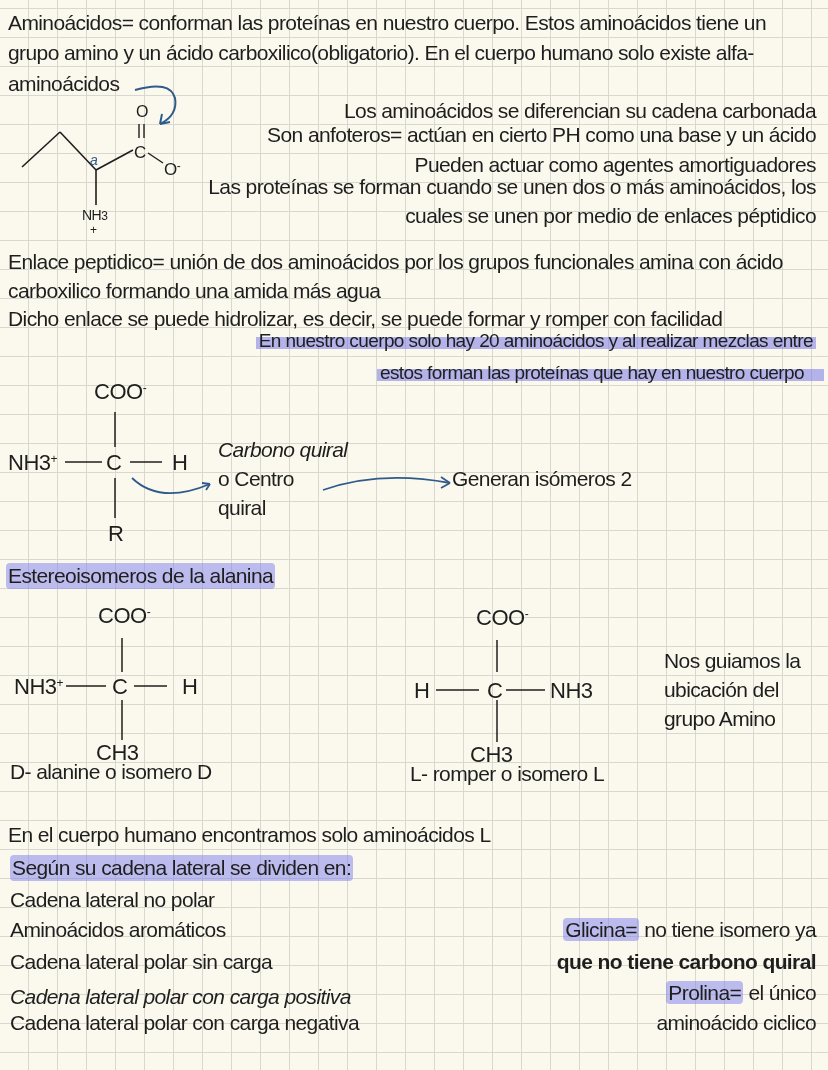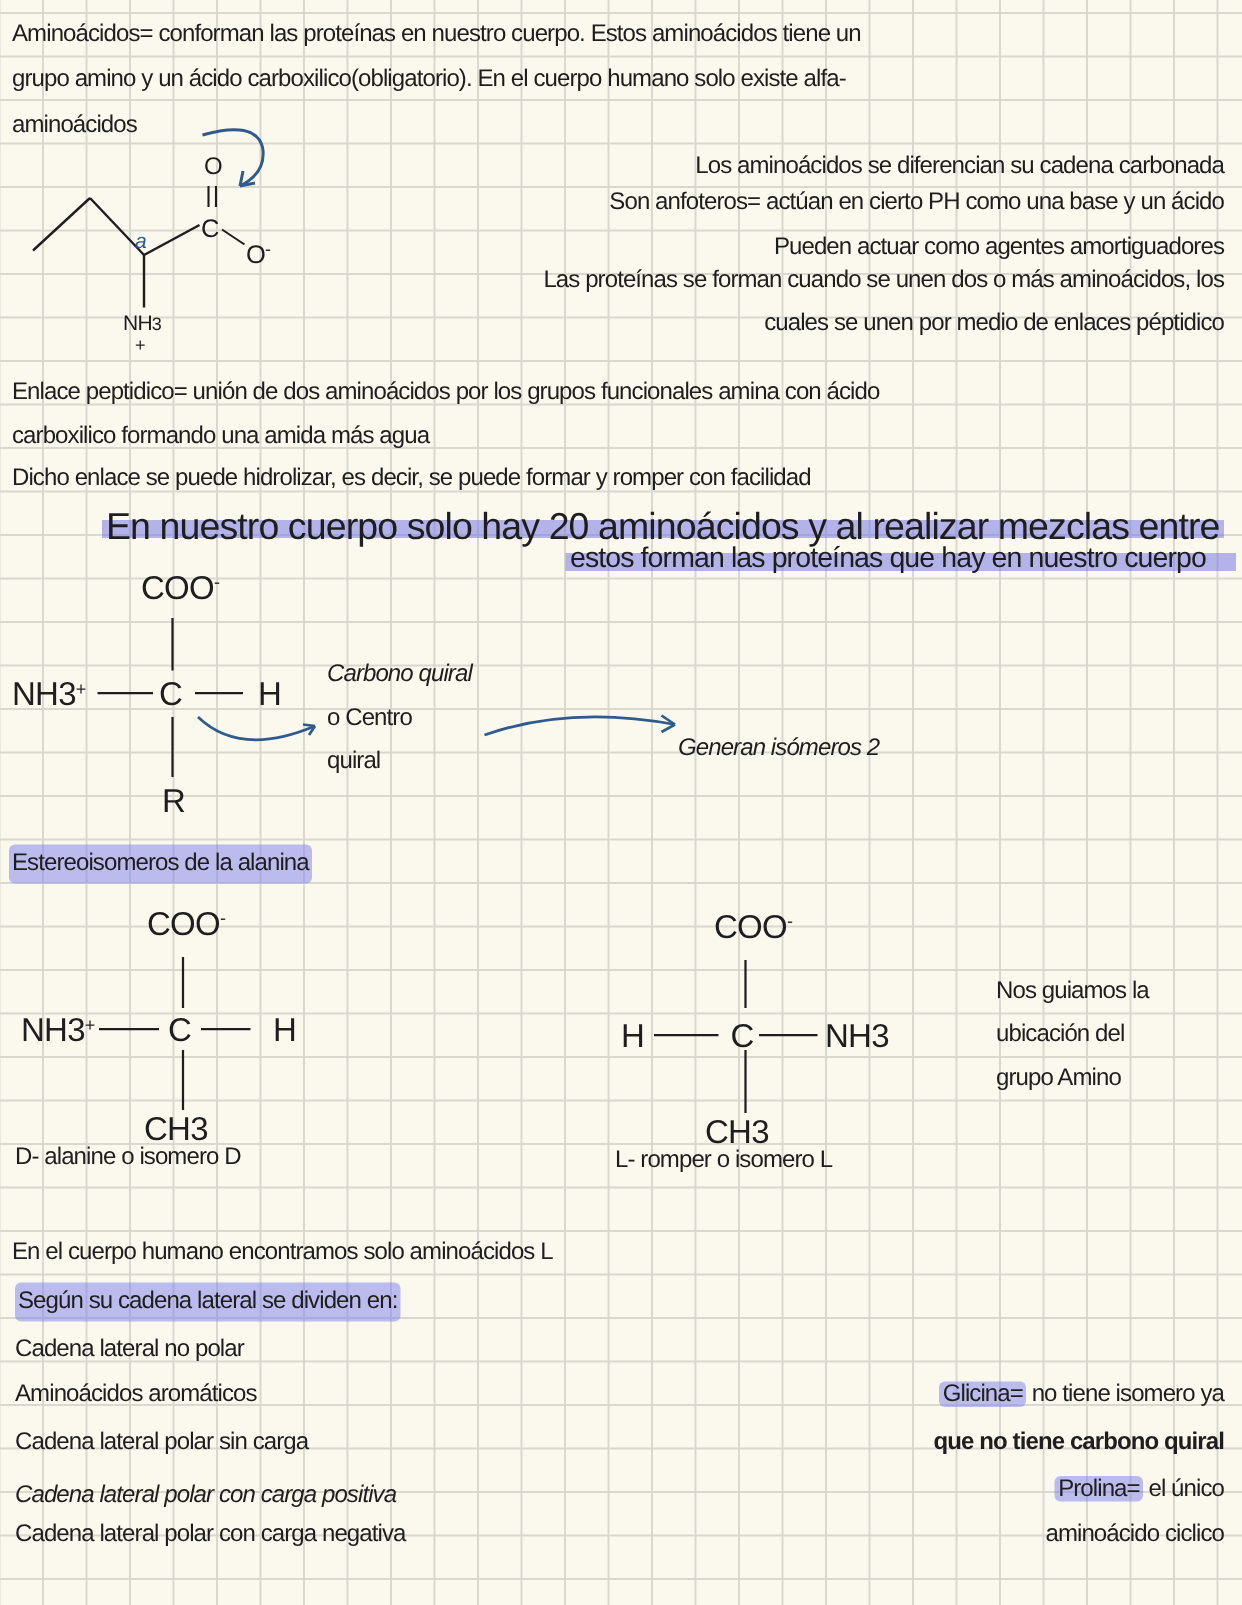--- a/index.html
+++ b/index.html
@@ -7,21 +7,21 @@
     width:828px; height:1070px; overflow:hidden; position:relative;
     background-color:#fbf9ee;
     background-image:
       linear-gradient(to right, #d9d8cf 1px, transparent 1px),
       linear-gradient(to bottom, #d9d8cf 1px, transparent 1px);
     background-size:29px 29px;
     background-position:-1px 8px;
     font-family:"Liberation Sans Narrow","Liberation Sans", sans-serif;
     color:#1e1e1e;
   }
-  .t { position:absolute; white-space:nowrap; font-size:16px; line-height:26px; letter-spacing:-0.6px; transform-origin:left top; }
+  .t { position:absolute; white-space:nowrap; font-size:21px; line-height:26px; letter-spacing:-0.6px; transform-origin:left top; }
   .r { text-align:right; }
   .hl { background:linear-gradient(to bottom, transparent 30%, rgba(120,120,230,0.55) 30%, rgba(120,120,230,0.55) 85%, transparent 85%); border-radius:3px; padding:0 3px; }
   .hl2 { background:rgba(125,125,235,0.5); border-radius:4px; padding:0 2px; }
   .chem { position:absolute; font-size:22px; line-height:24px; white-space:nowrap; letter-spacing:-0.5px; }
   .sup { font-size:12px; vertical-align:top; position:relative; top:-4px; }
   .sub { font-size:12px; }
   svg { position:absolute; overflow:visible; }
 </style>
 </head>
 <body>
@@ -54,21 +54,21 @@
 <div class="t r" style="right:12px;top:98px;">Los aminoácidos se diferencian su cadena carbonada</div>
 <div class="t r" style="right:12px;top:122px;">Son anfoteros= actúan en cierto PH como una base y un ácido</div>
 <div class="t r" style="right:12px;top:152px;">Pueden actuar como agentes amortiguadores</div>
 <div class="t r" style="right:12px;top:174px;">Las proteínas se forman cuando se unen dos o más aminoácidos, los</div>
 <div class="t r" style="right:12px;top:203px;">cuales se unen por medio de enlaces péptidico</div>
 
 <div class="t" style="left:8px;top:249px;">Enlace peptidico= unión de dos aminoácidos por los grupos funcionales amina con ácido</div>
 <div class="t" style="left:8px;top:278px;">carboxilico formando una amida más agua</div>
 <div class="t" style="left:8px;top:306px;">Dicho enlace se puede hidrolizar, es decir, se puede formar y romper con facilidad</div>
 
-<div class="t r hl" style="right:12px;top:340px;font-size:25px;line-height:22px;">En nuestro cuerpo solo hay 20 aminoácidos y al realizar mezclas entre</div>
+<div class="t r hl" style="right:12px;top:330px;font-size:19px;line-height:22px;">En nuestro cuerpo solo hay 20 aminoácidos y al realizar mezclas entre</div>
 <div class="t r hl" style="right:4px;top:362px;font-size:19px;line-height:22px;padding-right:20px;">estos forman las proteínas que hay en nuestro cuerpo</div>
 
 <div class="chem" style="left:94px;top:380px;"><span>COO</span><span class="sup">-</span></div>
 <svg style="left:0;top:0;" width="828" height="1070">
   <line x1="115" y1="412" x2="115" y2="447" stroke="#1e1e1e" stroke-width="1.5"></line>
   <line x1="115" y1="478" x2="115" y2="518" stroke="#1e1e1e" stroke-width="1.5"></line>
   <line x1="65" y1="462" x2="102" y2="462" stroke="#1e1e1e" stroke-width="1.5"></line>
   <line x1="130" y1="462" x2="162" y2="462" stroke="#1e1e1e" stroke-width="1.5"></line>
 
   <line x1="122" y1="638" x2="122" y2="672" stroke="#1e1e1e" stroke-width="1.5"></line>
@@ -90,21 +90,21 @@
   <path d="M2 8 Q30 35 80 14" fill="none" stroke="#2f5b8c" stroke-width="1.8"></path>
   <path d="M80 14 L72 13 M80 14 L76 20" fill="none" stroke="#2f5b8c" stroke-width="1.8"></path>
 </svg>
 <div class="t" style="left:218px;top:437px;font-style:italic;">Carbono quiral</div>
 <div class="t" style="left:218px;top:466px;">o Centro</div>
 <div class="t" style="left:218px;top:495px;">quiral</div>
 <svg style="left:320px;top:468px;" width="140" height="30">
   <path d="M3 22 Q60 2 130 15" fill="none" stroke="#2f5b8c" stroke-width="1.8"></path>
   <path d="M130 15 L121 9 M130 15 L121 20" fill="none" stroke="#2f5b8c" stroke-width="1.8"></path>
 </svg>
-<div class="t" style="left:452px;top:486px;font-style:italic;">Generan isómeros  2</div>
+<div class="t" style="left:452px;top:466px;">Generan isómeros  2</div>
 
 <div class="t hl2" style="left:6px;top:563px;">Estereoisomeros de la alanina</div>
 
 <div class="chem" style="left:98px;top:604px;"><span>COO</span><span class="sup">-</span></div>
 <div class="chem" style="left:14px;top:675px;"><span>NH3</span><span class="sup">+</span></div>
 <div class="chem" style="left:112px;top:675px;">C</div>
 <div class="chem" style="left:182px;top:675px;">H</div>
 <div class="chem" style="left:96px;top:741px;">CH3</div>
 <div class="t" style="left:10px;top:759px;">D- alanine o isomero D</div>
 

